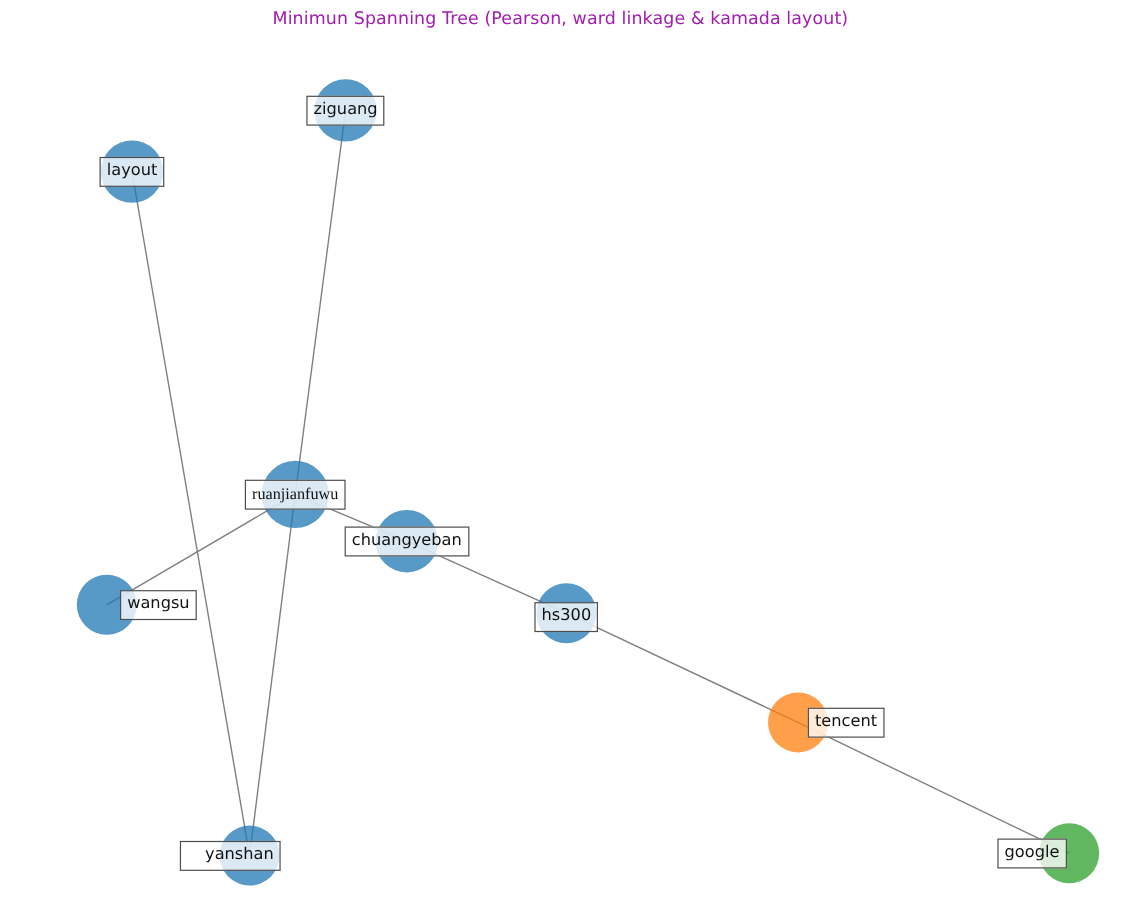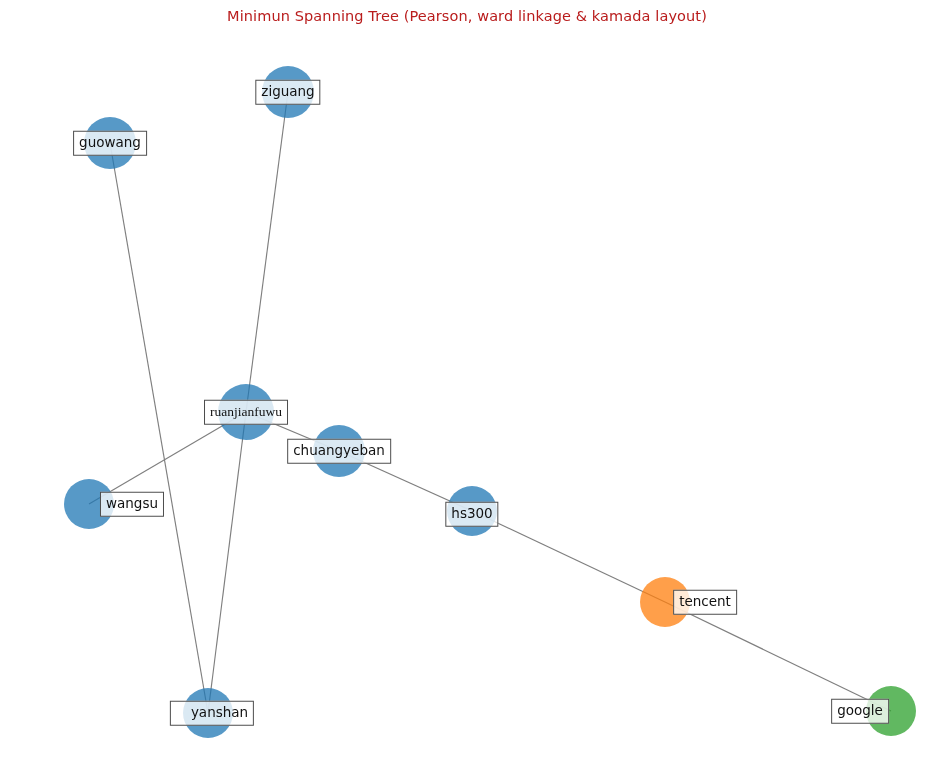--- a/index.html
+++ b/index.html
@@ -20,21 +20,21 @@
     height: 758px;
     background: #ffffff;
   }
   #chart-title {
     position: absolute;
     top: 8px;
     left: 0;
     width: 934px;
     text-align: center;
     font-size: 14.5px;
-    color: #b91c1c;
+    color: #a21caf;
     font-family: "DejaVu Sans", sans-serif;
     letter-spacing: 0.1px;
     white-space: nowrap;
   }
   #graph-svg {
     position: absolute;
     top: 0;
     left: 0;
     width: 934px;
     height: 758px;
@@ -96,23 +96,23 @@
         <circle cx="89" cy="504" r="25" fill="#1f77b4" fill-opacity="0.75" class="node-circle"></circle>
         <circle cx="472" cy="511" r="25" fill="#1f77b4" fill-opacity="0.75" class="node-circle"></circle>
         <circle cx="665" cy="602" r="25" fill="#ff7f0e" fill-opacity="0.75" class="node-circle"></circle>
         <circle cx="208" cy="713" r="25" fill="#1f77b4" fill-opacity="0.75" class="node-circle"></circle>
         <circle cx="891" cy="711" r="25" fill="#2ca02c" fill-opacity="0.75" class="node-circle"></circle>
       </g>
   </svg>
 
   <div id="label-layer">
       <div class="node-label" style="left: 288px; top: 92px;">ziguang</div>
-      <div class="node-label" style="left: 110px; top: 143px;">guowang</div>
+      <div class="node-label" style="left: 110px; top: 143px;">layout</div>
       <div class="node-label" style="left: 246px; top: 412px; font-family: Liberation Serif, serif;">ruanjianfuwu</div>
       <div class="node-label" style="left: 339px; top: 451px;">chuangyeban</div>
       <div class="node-label" style="left: 89px; top: 504px; margin-left: 43px;">wangsu</div>
       <div class="node-label" style="left: 472px; top: 514px;">hs300</div>
       <div class="node-label" style="left: 665px; top: 602px; margin-left: 40px;">tencent</div>
-      <div class="node-label" style="left: 212px; top: 713px; padding-left: 20px;">yanshan</div>
+      <div class="node-label" style="left: 192px; top: 713px; padding-left: 20px;">yanshan</div>
       <div class="node-label" style="left: 860px; top: 711px;">google</div>
     </div>
 
 </div>
 
 </body></html>

